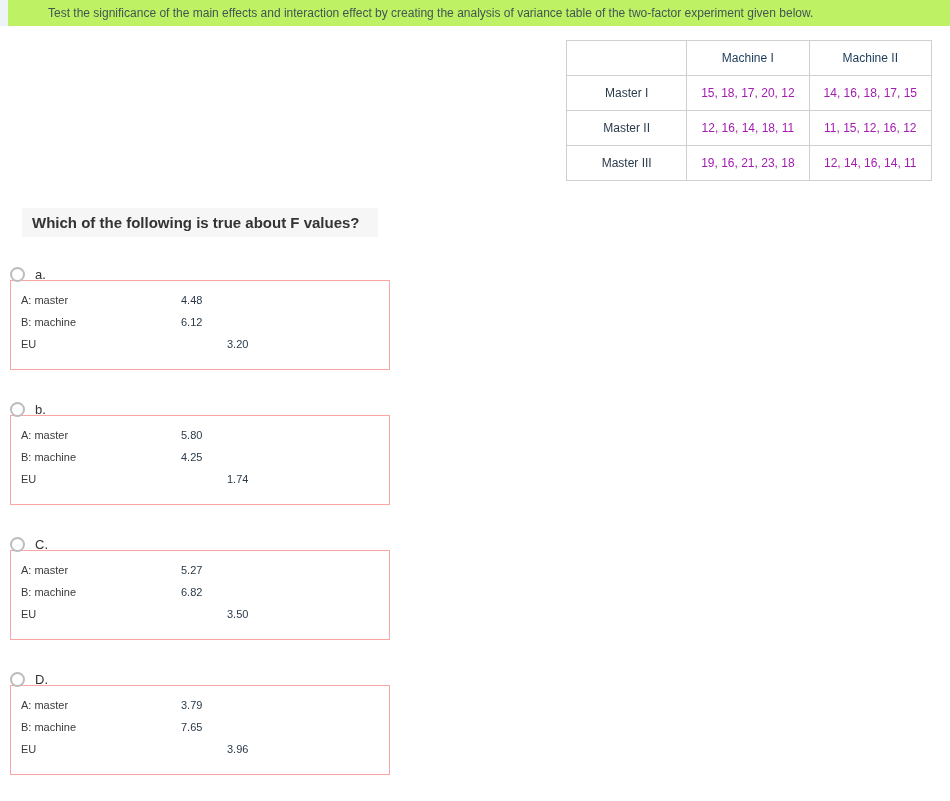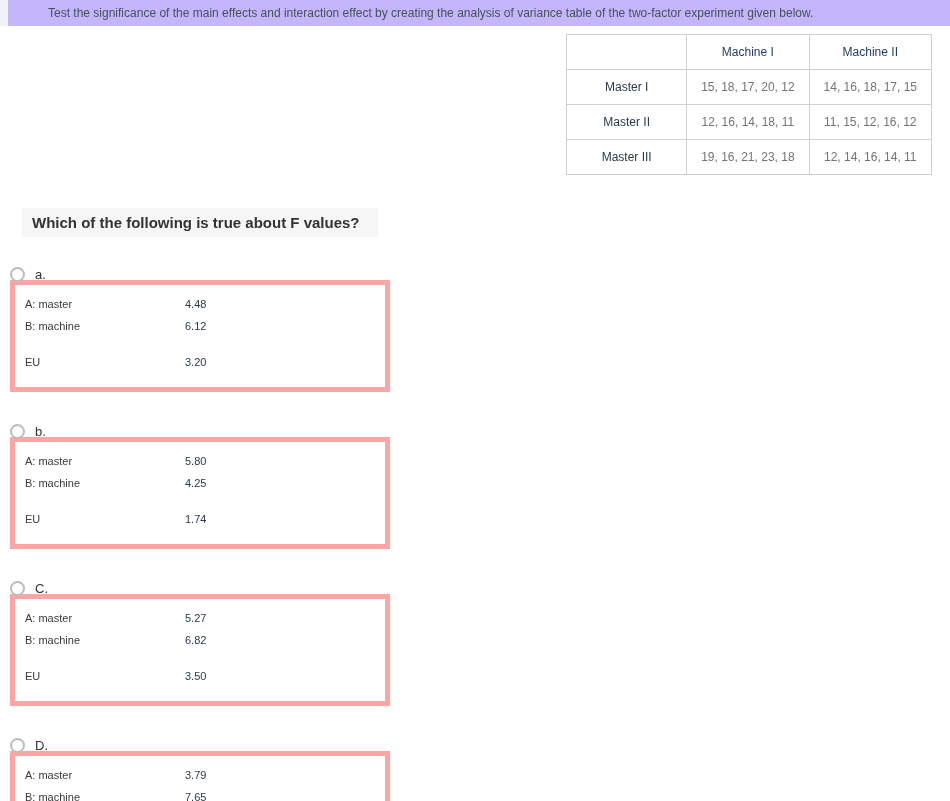--- a/index.html
+++ b/index.html
@@ -5,44 +5,44 @@
   * { box-sizing: border-box; }
   body {
     margin: 0;
     padding: 0;
     font-family: Arial, Helvetica, sans-serif;
     background: #ffffff;
     width: 950px;
     color: #333;
   }
   .instruction {
-    background: #c4b5fd;
+    background: #bef264;
     padding: 6px 10px 6px 40px;
     font-size: 12px;
     color: #455;
     margin-bottom: 6px;
     border-left: 8px solid #eef3f7;
   }
   .top-area {
     position: relative;
     height: 170px;
   }
   .data-table {
     position: absolute;
     right: 18px;
-    top: 2px;
+    top: 8px;
     border-collapse: collapse;
     font-size: 12px;
   }
   .data-table th, .data-table td {
     border: 1px solid #cfcfcf;
     padding: 10px 14px;
     text-align: center;
     min-width: 120px;
-    color: #737373;
+    color: #a21caf;
   }
   .data-table th {
     font-weight: normal;
     color: #1a3a5a;
   }
   .data-table td.rowh {
     min-width: 80px;
     color: #2a3a4a;
   }
   .data-table .corner {
@@ -77,41 +77,41 @@
     border: 2px solid #bcbcbc;
     border-radius: 50%;
     margin-right: 10px;
     background: #fff;
   }
   .option-label {
     font-size: 13px;
     color: #333;
   }
   .option-box {
-    border: 5px solid #fca5a5;
+    border: 1px solid #fca5a5;
     width: 380px;
     padding: 8px 10px 14px 10px;
     margin-top: -2px;
     position: relative;
     top: -4px;
   }
   .row {
     display: flex;
     font-size: 11px;
     color: #3a3a3a;
     padding: 5px 0;
   }
   .row .k {
     width: 160px;
   }
   .row .v {
     color: #2a3a4a;
   }
   .row.gap {
-    margin-top: 14px;
+    gap: 46px;
   }
 </style>
 </head>
 <body>
 
 
 
 <div class="instruction">
   <span>Test the significance of the main effects and interaction effect by creating the analysis of variance table of the two-factor experiment given below.</span>
 </div>

